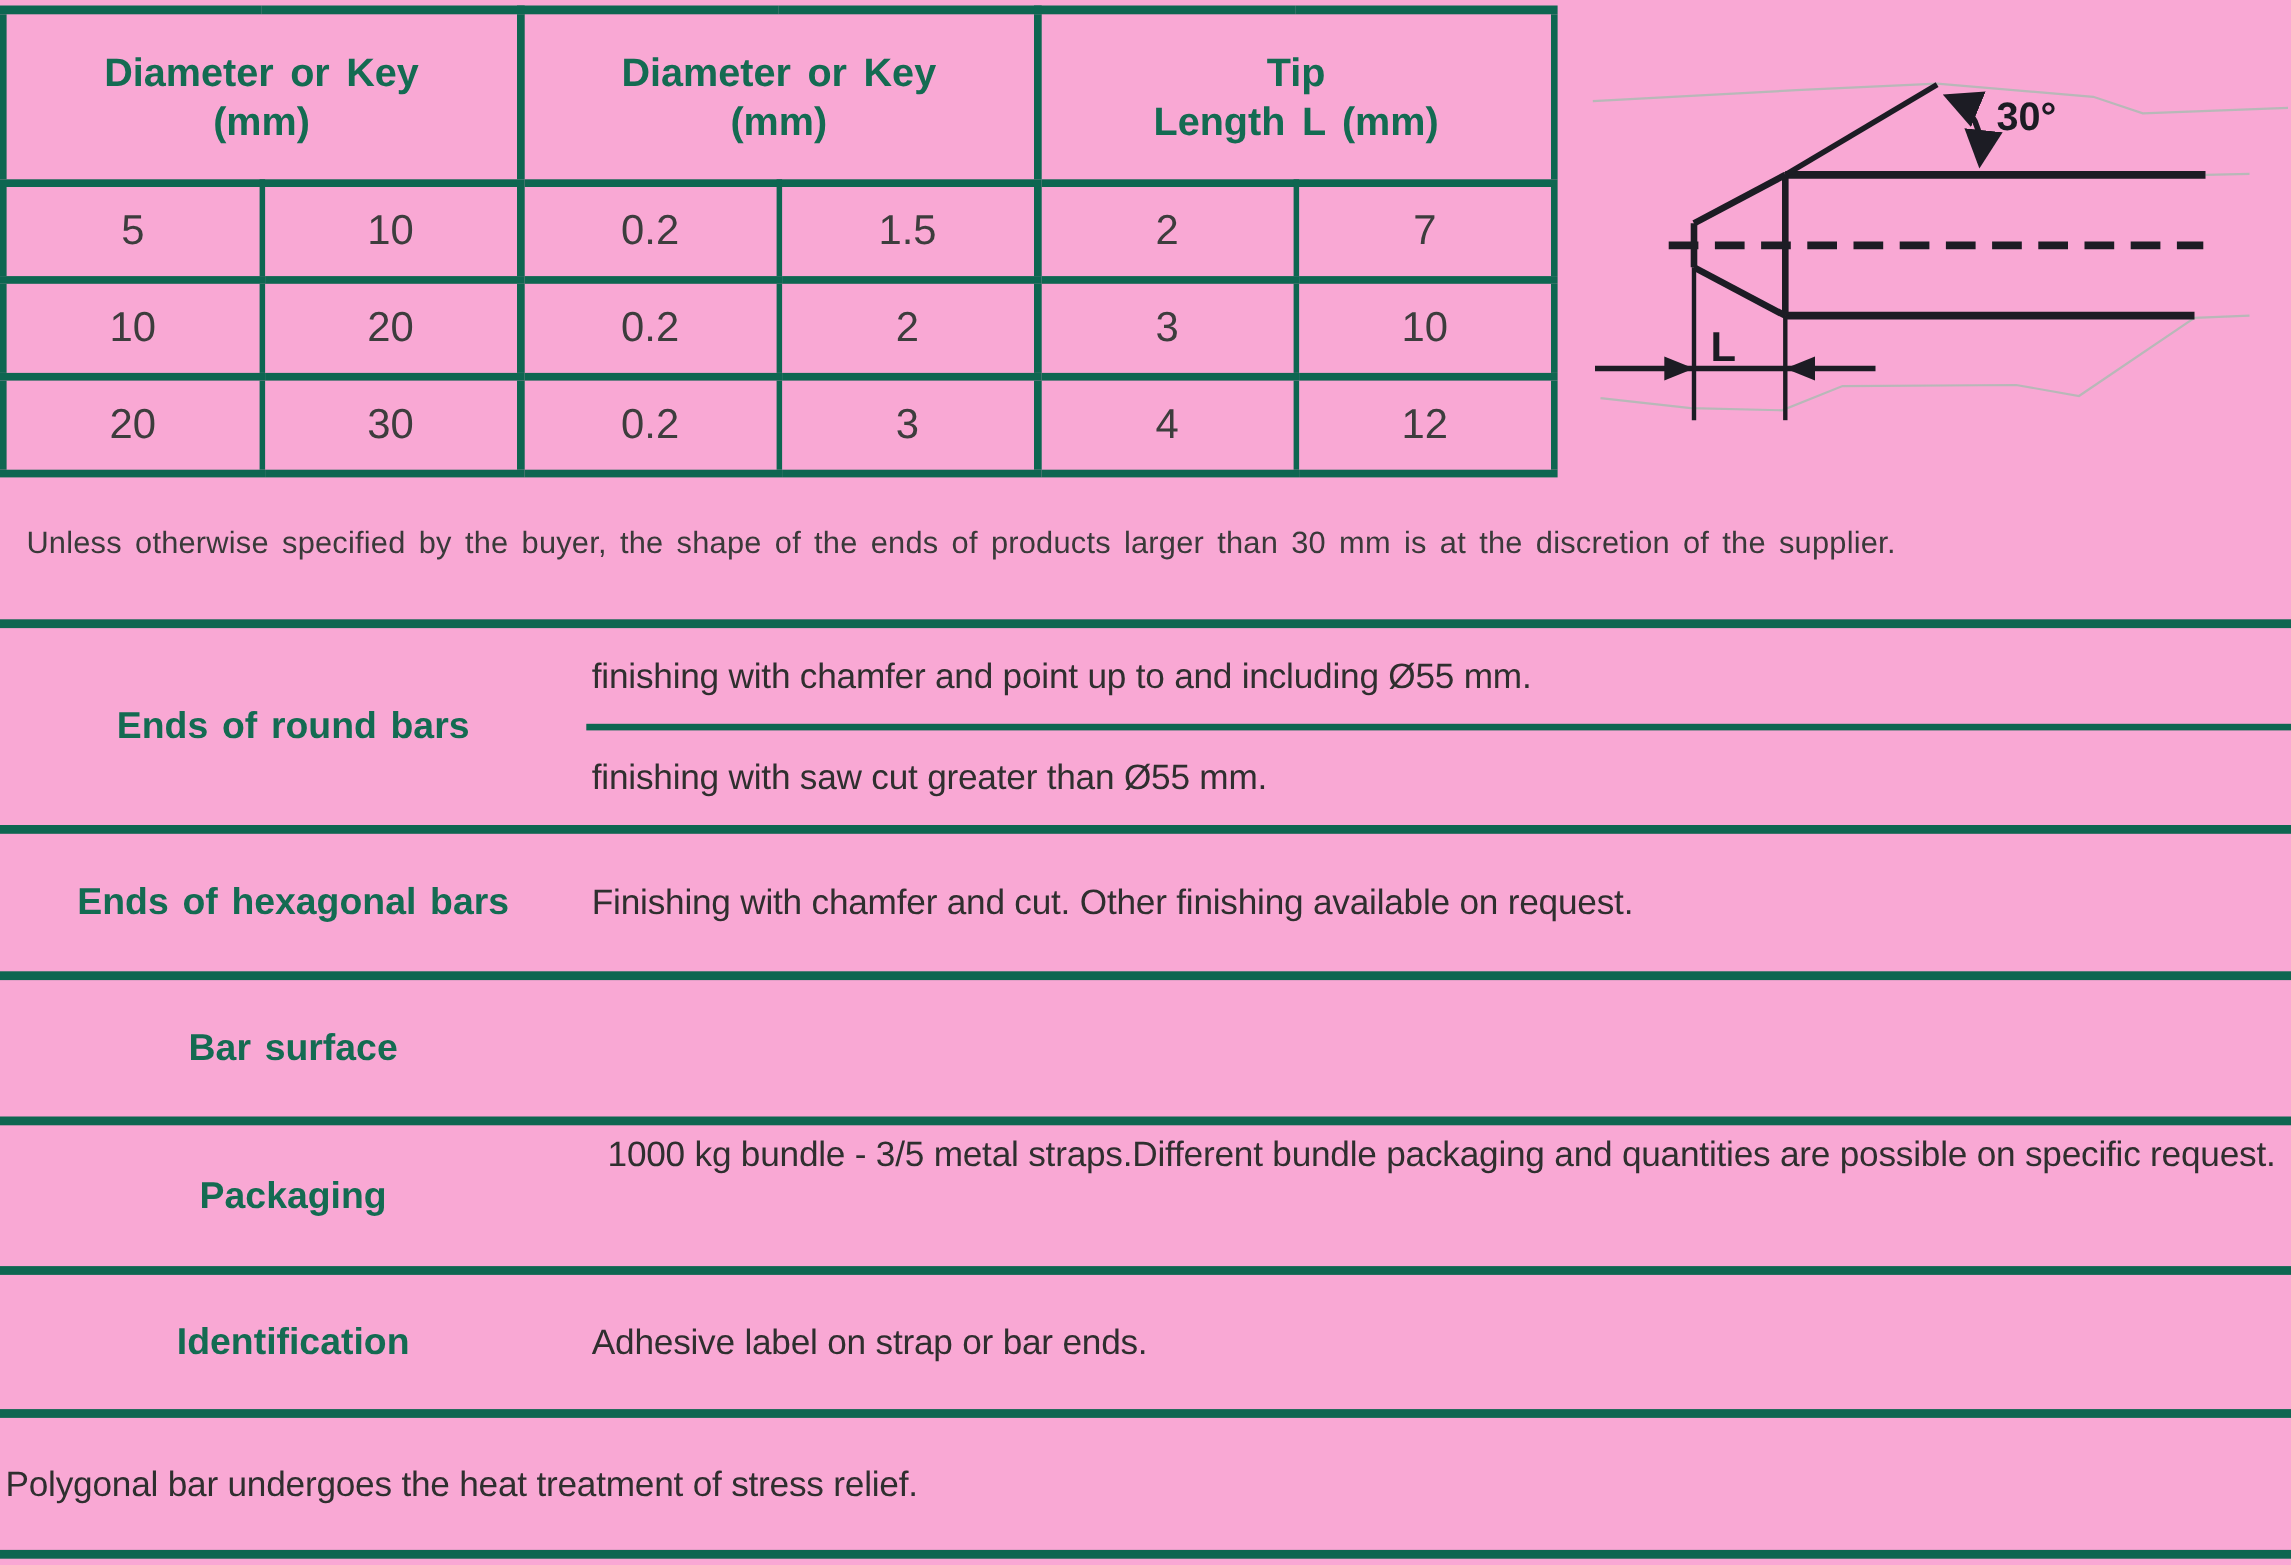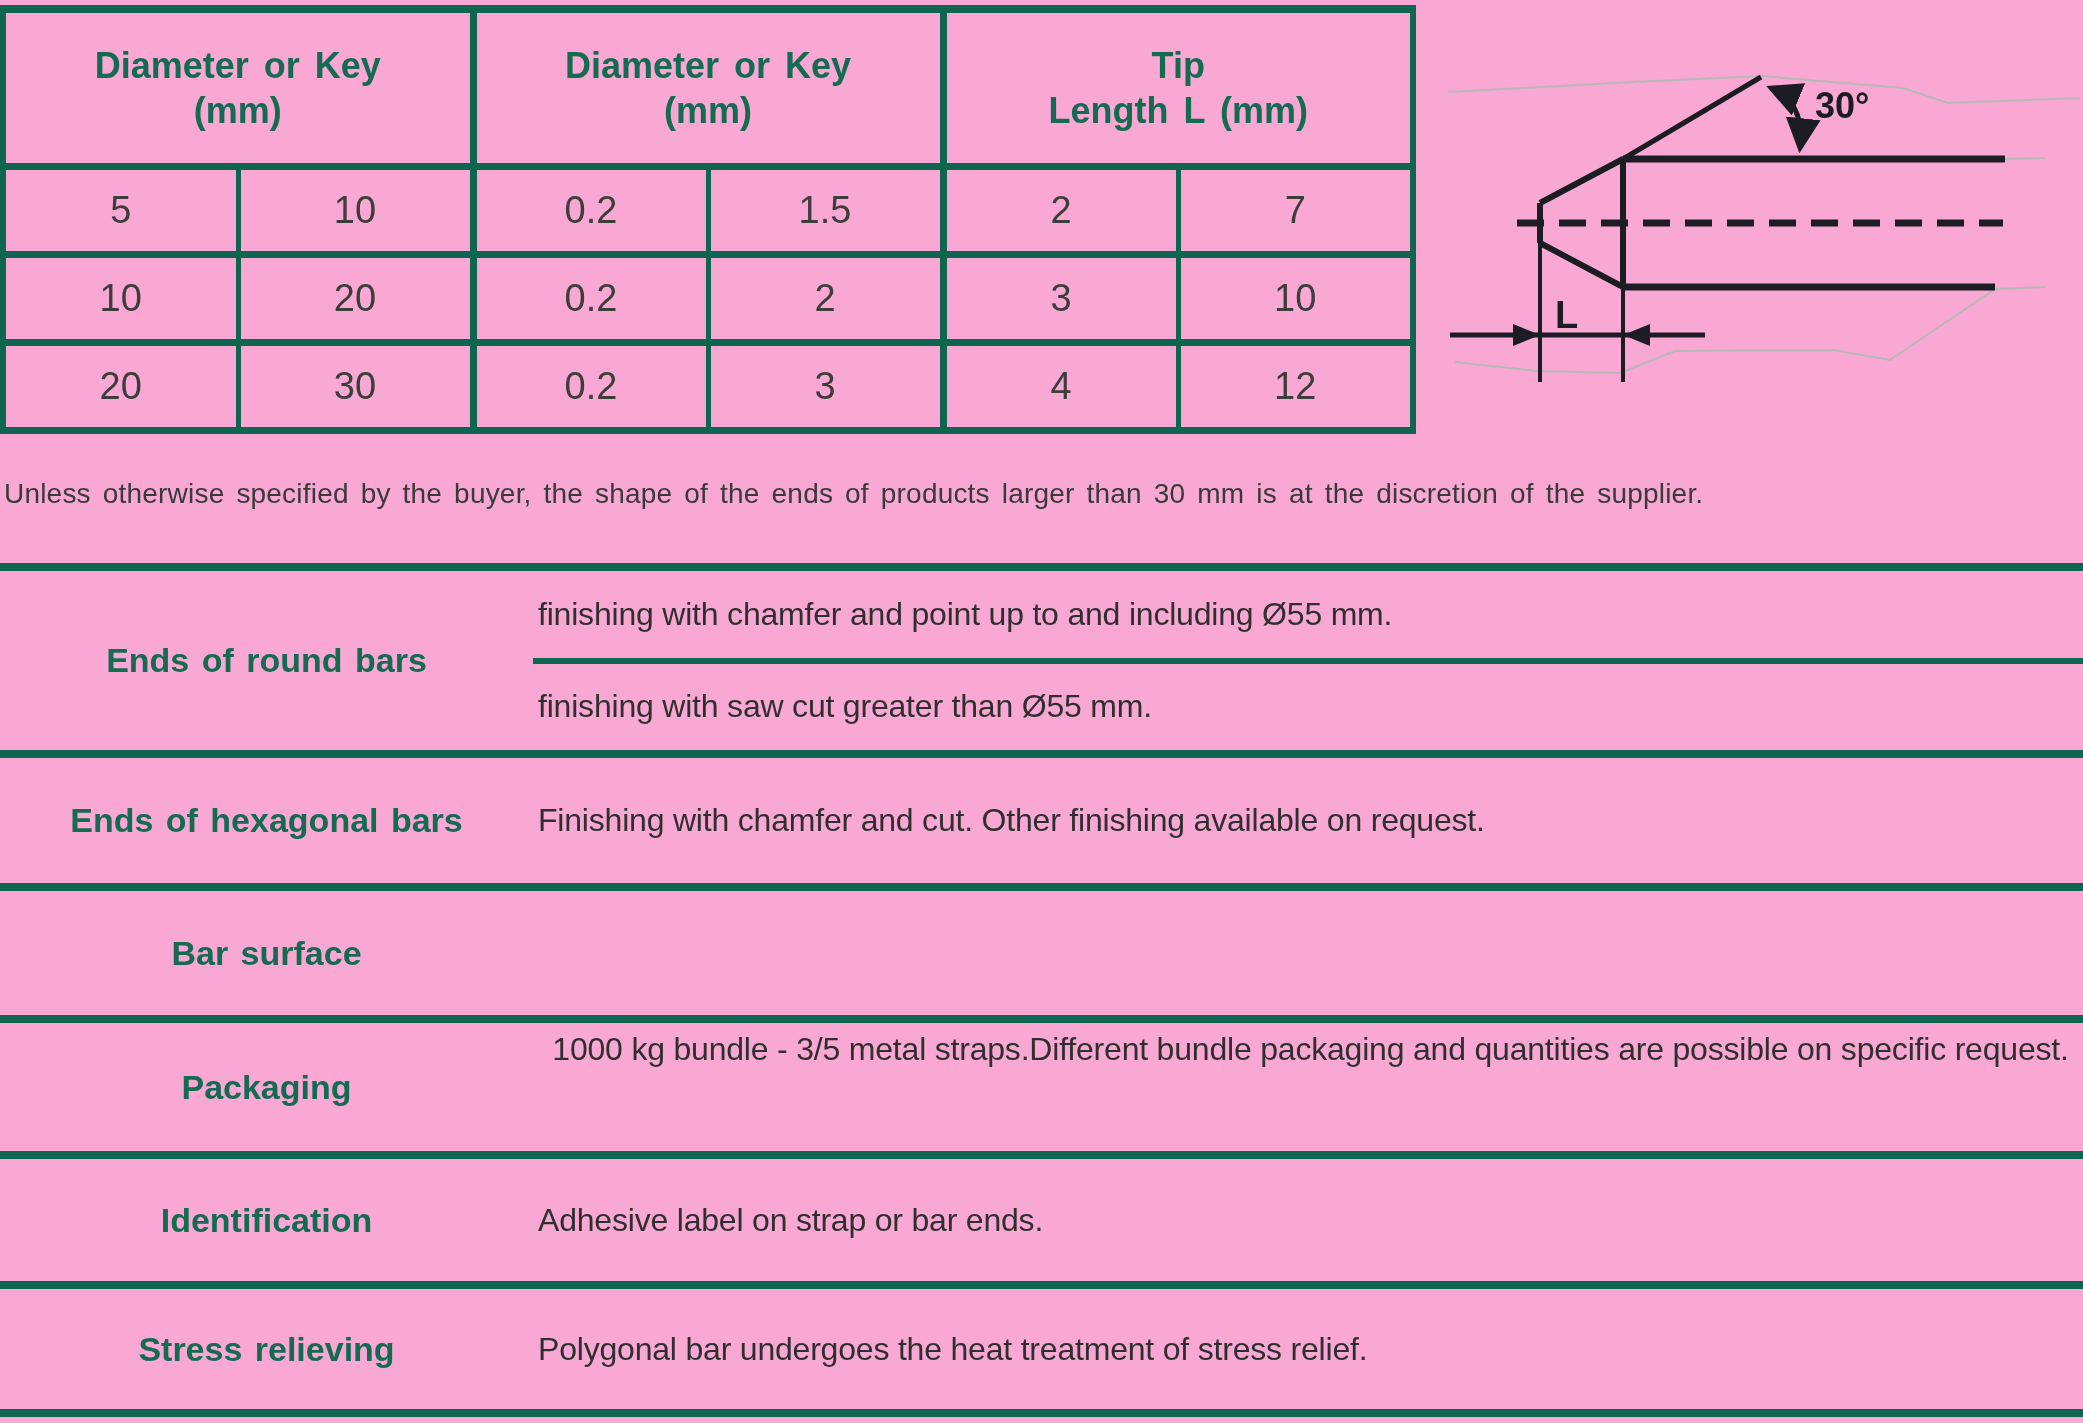--- a/index.html
+++ b/index.html
@@ -37,21 +37,21 @@
     height:81px;border-top-width:7px;border-bottom-width:7px;
     color:#3d3d3d;font-size:38px;font-weight:400;
   }
   #top-table .gb{border-left-width:7px;}
 
   
   #diagram{position:absolute;left:1443px;top:0;}
 
   
   #note{
-    position:absolute;left:4px;top:478px;width:1900px;
+    position:absolute;left:24px;top:478px;width:1900px;
     font-size:28px;color:#3a3a3a;word-spacing:4px;letter-spacing:0.2px;
   }
 
   
   #spec{position:absolute;left:0;top:563px;width:2083px;}
   .hline{height:8px;background:var(--green);width:100%;}
   .spec-row{display:flex;width:100%;}
   .spec-label{
     width:533px;flex:0 0 533px;display:flex;align-items:center;justify-content:center;
     color:var(--tgreen);font-weight:bold;font-size:34px;text-align:center;word-spacing:3px;
@@ -191,19 +191,18 @@
     </div>
     <div class="hline"></div>
 
     <div class="spec-row r5">
       <div class="spec-label">Identification</div>
       <div class="spec-value">Adhesive label on strap or bar ends.</div>
     </div>
     <div class="hline"></div>
 
     <div class="spec-row r6">
-      <div class="spec-label">Stress relieving</div>
       <div class="spec-value">Polygonal bar undergoes the heat treatment of stress relief.</div>
     </div>
     <div class="hline"></div>
   </div>
 
 </div>
 
 </body></html>

